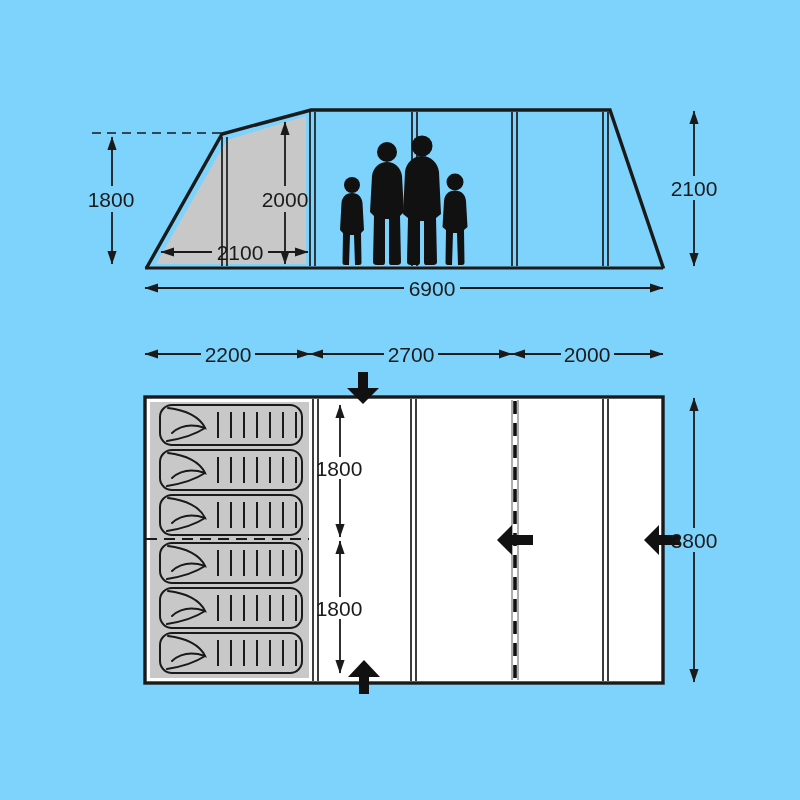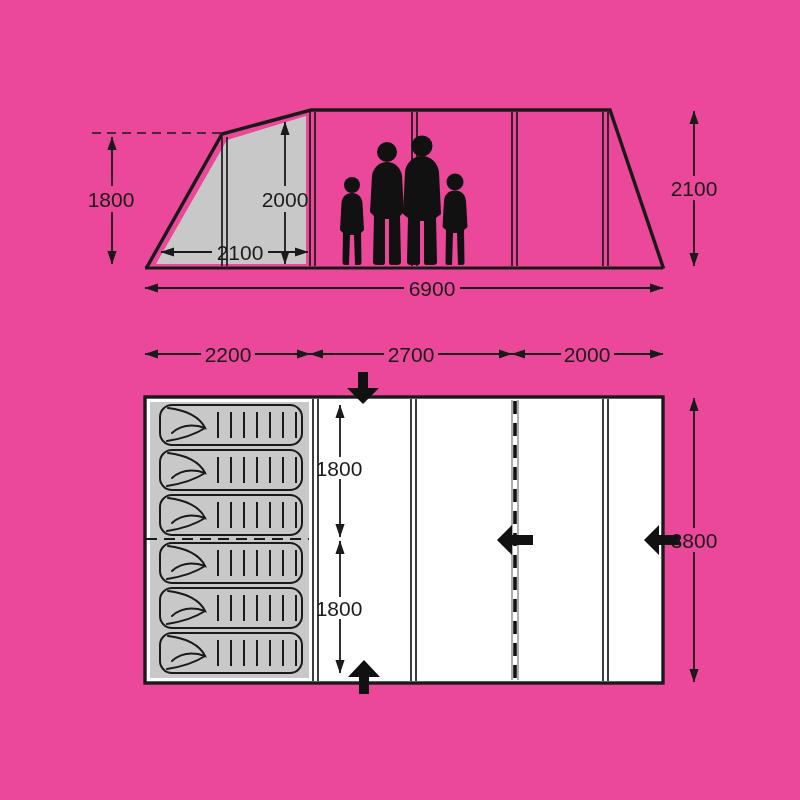--- a/index.html
+++ b/index.html
@@ -1,16 +1,16 @@
 <!DOCTYPE html>
 <html><head>
 <meta charset="utf-8">
 <style>
   html,body{margin:0;padding:0;background:#ffffff;}
-  .stage{width:800px;height:800px;background:#ec4899;position:relative;overflow:hidden;}
+  .stage{width:800px;height:800px;background:#7dd3fc;position:relative;overflow:hidden;}
   svg{display:block;}
   .outline{stroke:#1a1a1a;stroke-width:3.4;fill:none;stroke-linejoin:miter;stroke-linecap:square;}
   .ground{stroke:#1a1a1a;stroke-width:3;fill:none;}
   .pole{stroke:#1a1a1a;stroke-width:1.7;fill:none;}
   .dashline{stroke:#1a1a1a;stroke-width:1.7;fill:none;stroke-dasharray:9 6;}
   .divider{stroke:#1a1a1a;stroke-width:2;fill:none;stroke-dasharray:11 7;}
   .doorgray{stroke:#8a8a8a;stroke-width:1.4;fill:none;}
   .doordash{stroke:#111;stroke-width:3.6;fill:none;stroke-dasharray:13 9;}
   .dim{stroke:#1a1a1a;stroke-width:1.8;fill:none;}
   .dimtext{font-family:"Liberation Sans",sans-serif;font-size:21px;fill:#1a1a1a;

